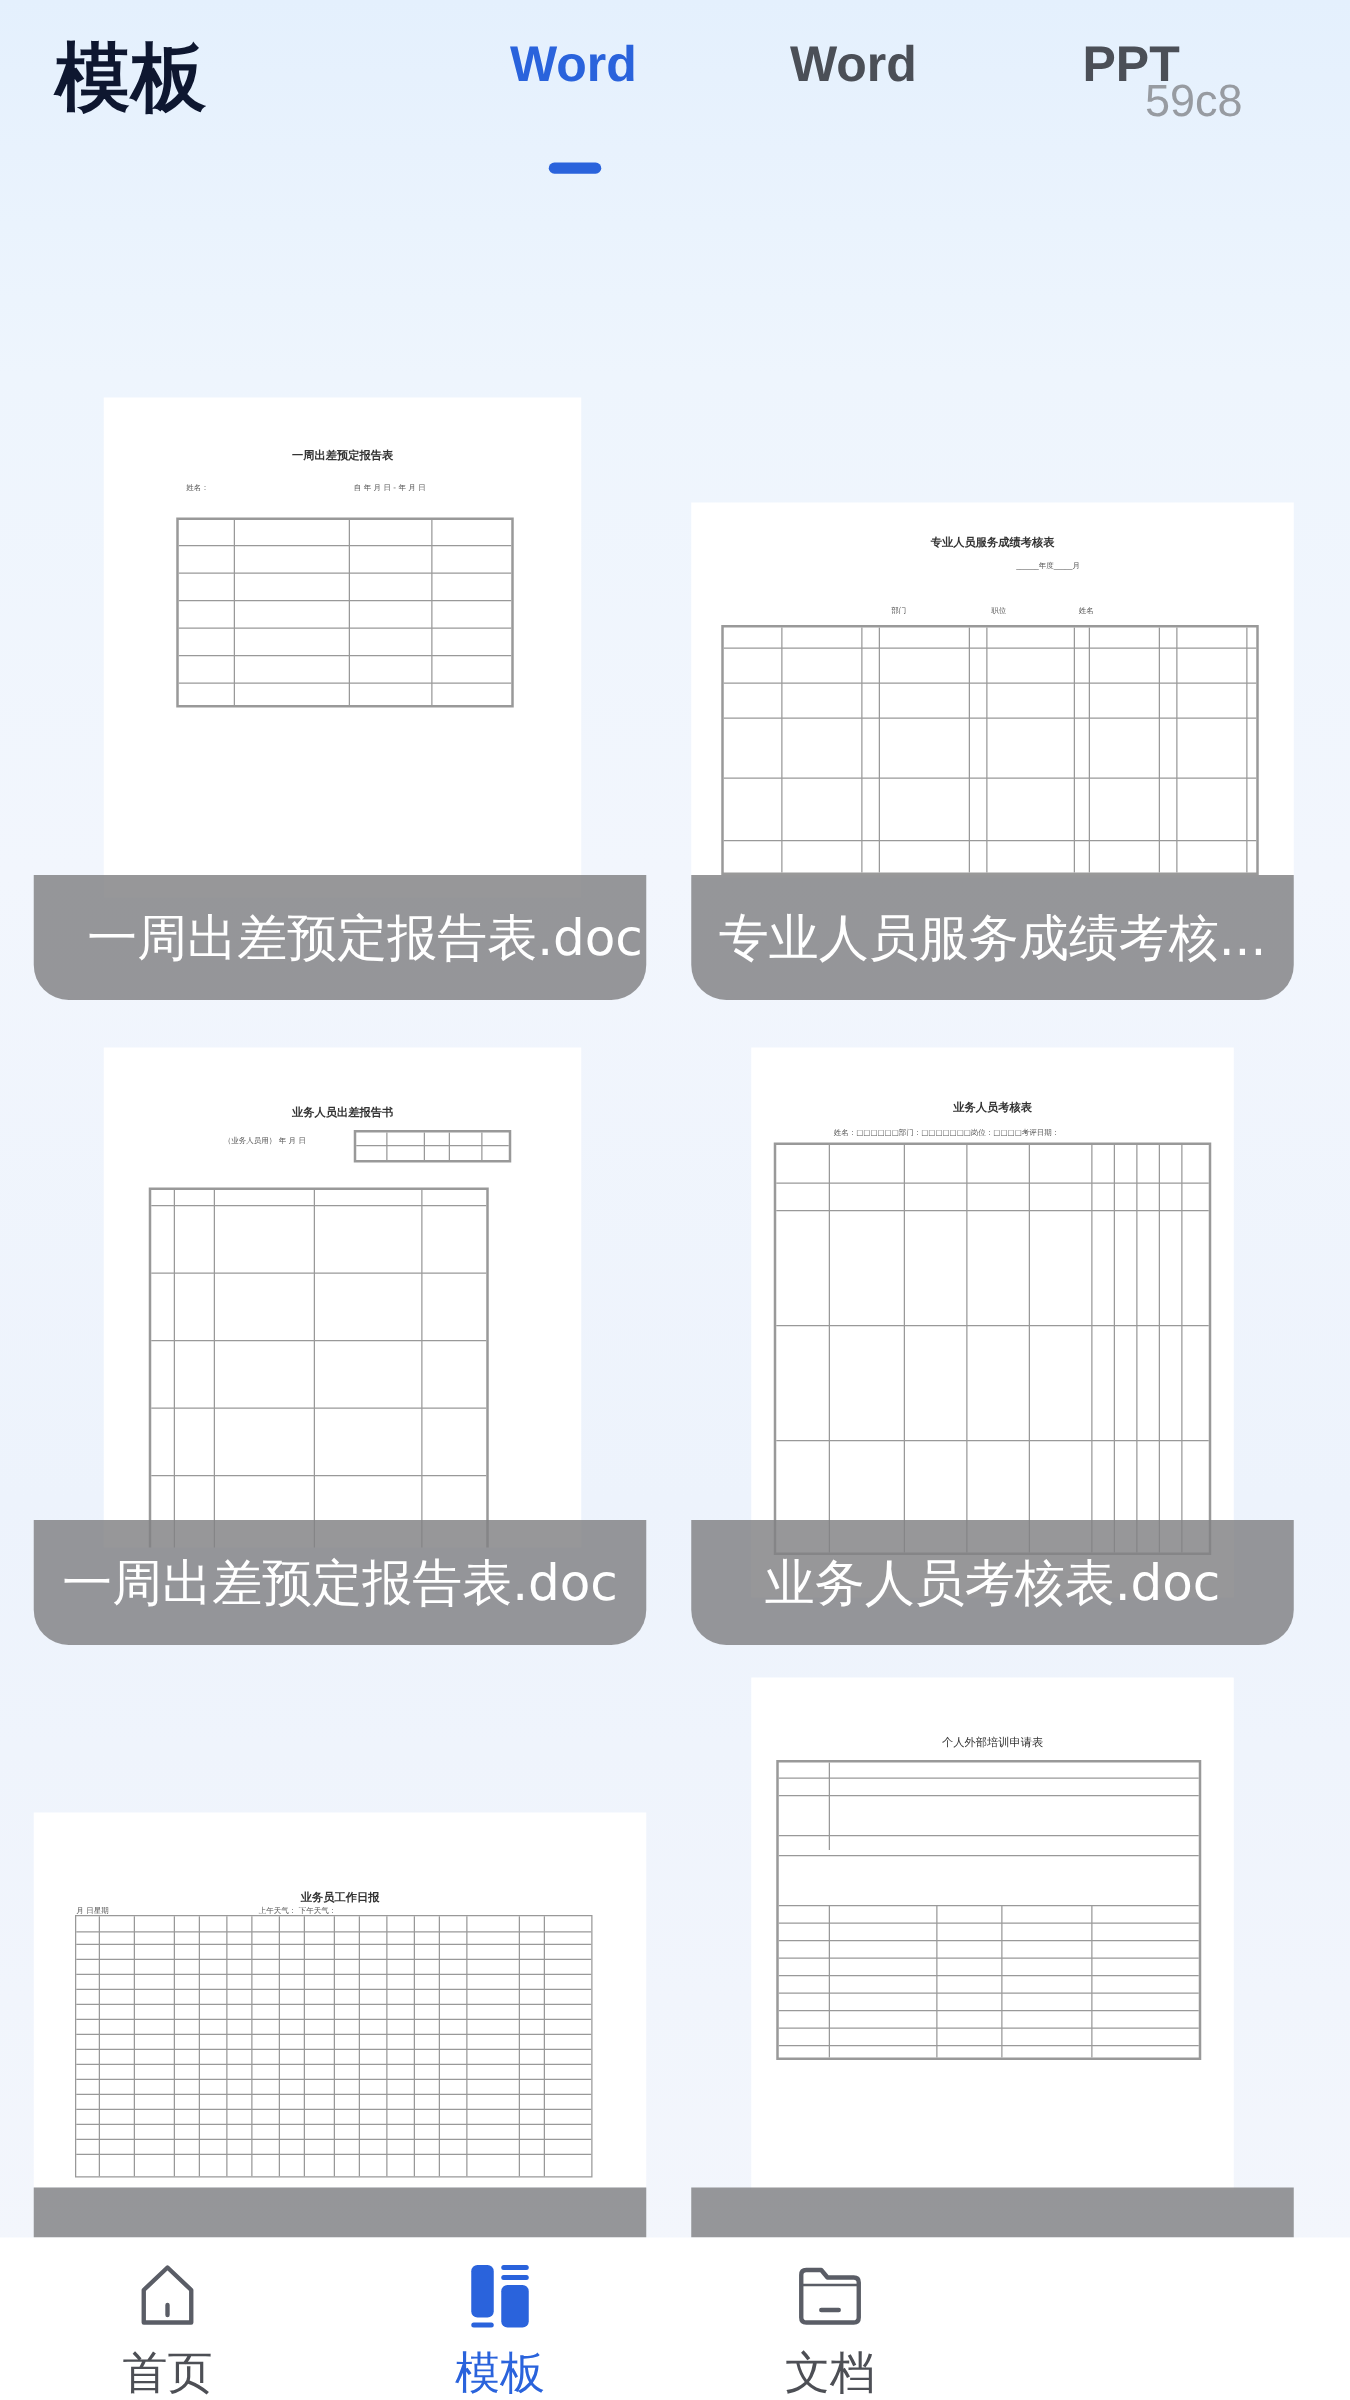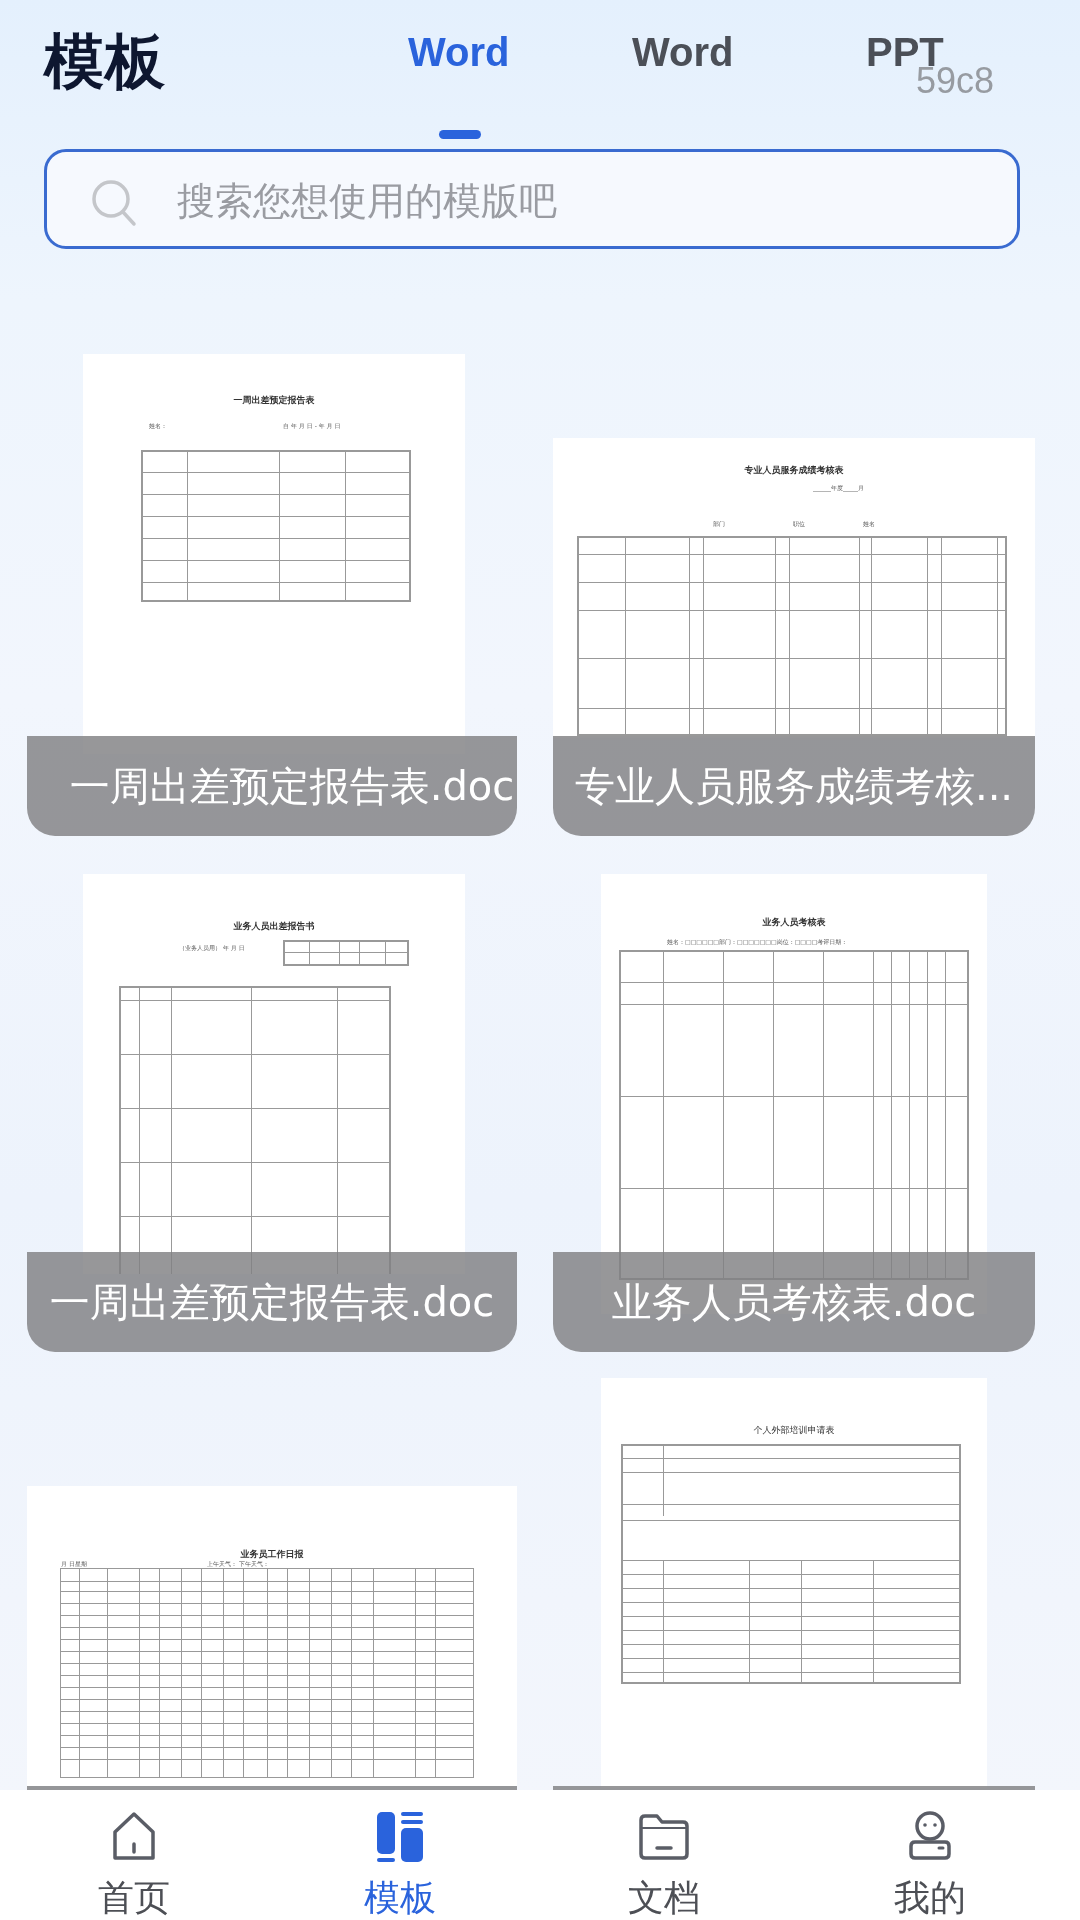--- a/index.html
+++ b/index.html
@@ -33,21 +33,21 @@
   }
   .search-box {
     position: absolute; left: 44px; top: 149px; width: 976px; height: 100px;
     border: 3px solid #3a6bd0; border-radius: 22px; background: #f6f9fe;
   }
   .search-icon { position: absolute; left: 40px; top: 23px; width: 56px; height: 56px; }
   .search-placeholder {
     position: absolute; left: 130px; top: 24px; font-size: 38px; color: #9a9ca2;
   }
 
-  .card { position: absolute; margin-top: 36px; }
+  .card { position: absolute; }
   .doc {
     position: absolute; background: #fff; overflow: hidden;
   }
   .doc-title {
     position: absolute; left: 0; width: 100%; text-align: center;
     font-size: 9px; font-weight: bold; color: #333;
   }
   .doc-meta { position: absolute; font-size: 6px; color: #555; white-space: nowrap; }
   .doc-table { position: absolute; border: 2px solid #999; }
   .grid-line-h { position: absolute; left: 0; right: 0; height: 1px; background: #999; }
@@ -74,27 +74,20 @@
 <body>
 
 <div class="header">
   <div class="page-title">模板</div>
   <div class="tabs">
     <div class="tab tab-word active">Word</div>
     <div class="tab tab-excel">Word</div>
     <div class="tab tab-ppt">PPT</div>
     <div class="watermark">59c8</div>
     <div class="tab-indicator"></div>
-  </div>
-  <div class="search-box">
-    <svg class="search-icon" viewBox="0 0 56 56">
-      <circle cx="24" cy="24" r="17" fill="none" stroke="#c4c6ca" stroke-width="3.5"></circle>
-      <line x1="36" y1="37" x2="47" y2="49" stroke="#c4c6ca" stroke-width="3.5" stroke-linecap="round"></line>
-    </svg>
-    <div class="search-placeholder">搜索您想使用的模版吧</div>
   </div>
 </div>
 
 <div class="card" style="left:27px;top:318px;width:490px;height:482px;">
   <div class="doc" style="left:56px;top:0;width:382px;height:400px;">
     <div class="doc-title" style="top:40px;">一周出差预定报告表</div>
     <div class="doc-meta" style="left:66px;top:68px;">姓名：</div>
     <div class="doc-meta" style="left:200px;top:68px;">自  年 月 日 -  年 月 日</div>
     <div class="doc-table" style="left:58px;top:96px;width:270px;height:152px;">
       <div class="grid-line-v" style="left:44px;"></div>
@@ -277,23 +270,13 @@
     <div class="nav-label">模板</div>
   </div>
   <div class="nav-item" style="left:564px;">
     <svg class="nav-icon" viewBox="0 0 58 58">
       <path d="M6 12 Q6 8 10 8 L22 8 L27 14 L48 14 Q52 14 52 18 L52 46 Q52 50 48 50 L10 50 Q6 50 6 46 Z" fill="none" stroke="#5a5d66" stroke-width="3.5" stroke-linejoin="round"></path>
       <line x1="6" y1="20" x2="52" y2="20" stroke="#5a5d66" stroke-width="2"></line>
       <line x1="22" y1="40" x2="36" y2="40" stroke="#5a5d66" stroke-width="3.5" stroke-linecap="round"></line>
     </svg>
     <div class="nav-label">文档</div>
   </div>
-  <div class="nav-item" style="left:830px;">
-    <svg class="nav-icon" viewBox="0 0 58 58">
-      <circle cx="29" cy="18" r="13" fill="none" stroke="#5a5d66" stroke-width="3.5"></circle>
-      <circle cx="24" cy="17" r="1.8" fill="#5a5d66"></circle>
-      <circle cx="34" cy="17" r="1.8" fill="#5a5d66"></circle>
-      <path d="M10 38 Q10 34 14 34 L44 34 Q48 34 48 38 L48 46 Q48 50 44 50 L14 50 Q10 50 10 46 Z" fill="none" stroke="#5a5d66" stroke-width="3.5"></path>
-      <line x1="38" y1="40" x2="42" y2="40" stroke="#5a5d66" stroke-width="3" stroke-linecap="round"></line>
-    </svg>
-    <div class="nav-label">我的</div>
-  </div>
 </div>
 
 </body></html>

